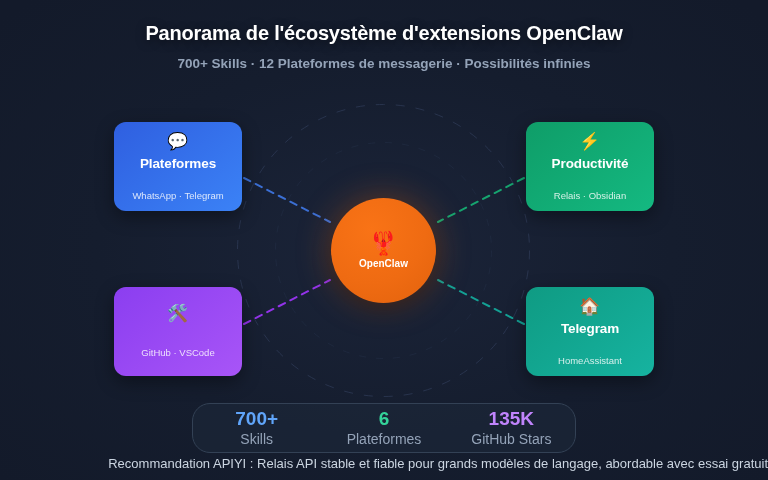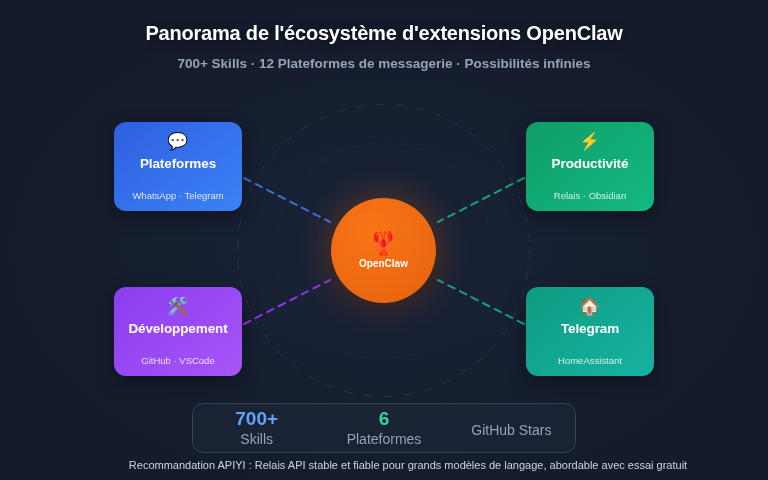--- a/index.html
+++ b/index.html
@@ -48,31 +48,31 @@
     background:radial-gradient(circle at 38% 30%, #f97316 0%, #ef6b12 55%, #e2620d 100%);
     display:flex; flex-direction:column; align-items:center; justify-content:center;
     box-shadow:0 0 34px rgba(249,115,22,.34), 0 6px 18px rgba(0,0,0,.4);
   }
   #hub .hub-icon { font-size:23px; line-height:1; margin-bottom:3px; }
   #hub .hub-label { font-size:10px; font-weight:bold; color:#fff; }
 
   
   #stats-bar {
     position:absolute; left:192px; top:403px; width:384px; height:50px;
-    border:1px solid #334155; border-radius:11px; background:rgba(30,41,59,.5);
+    border:1px solid #334155; border-radius:18px; background:rgba(30,41,59,.5);
     display:flex; align-items:center;
   }
   .stat { flex:1; text-align:center; }
   .stat .stat-value { font-size:19px; font-weight:bold; line-height:1.05; }
   .stat .stat-label { margin-top:3px; font-size:14px; color:#94a3b8; }
 
   
   #footer-note {
-    position:absolute; left:0; bottom:9px; width:768px; text-align:center;
-    font-size:11px; color:#cbd5e1;padding-left:48px;
+    position:absolute; left:0; bottom:9px; width:768px; text-align:right;
+    font-size:13px; color:#cbd5e1;padding-left:48px;
   }
 </style>
 </head>
 <body>
 
 <svg id="bg-svg" viewBox="0 0 768 480">
   <circle cx="383.5" cy="250.5" r="146" fill="none" stroke="#2b3752" stroke-width="1" stroke-dasharray="9 11" opacity="0.85"></circle>
   <circle cx="383.5" cy="250.5" r="108" fill="none" stroke="#242f47" stroke-width="1" stroke-dasharray="7 10" opacity="0.5"></circle>
 </svg>
 
@@ -95,21 +95,20 @@
 </div>
 
 <div class="card" id="card-productivity">
   <span class="card-icon">⚡</span>
   <span class="card-title">Productivité</span>
   <span class="card-sub">Relais · Obsidian</span>
 </div>
 
 <div class="card" id="card-development">
   <span class="card-icon">🛠️</span>
-  <span class="card-title">Développement</span>
   <span class="card-sub">GitHub · VSCode</span>
 </div>
 
 <div class="card" id="card-homeauto">
   <span class="card-icon">🏠</span>
   <span class="card-title">Telegram</span>
   <span class="card-sub">HomeAssistant</span>
 </div>
 
 <div id="hub">
@@ -120,17 +119,18 @@
 <div id="stats-bar">
   <div class="stat">
     <div class="stat-value" id="stat-v-0" style="color: rgb(96, 165, 250);">700+</div>
     <div class="stat-label">Skills</div>
   </div>
   <div class="stat">
     <div class="stat-value" id="stat-v-1" style="color: rgb(52, 211, 153);">6</div>
     <div class="stat-label">Plateformes</div>
   </div>
   <div class="stat">
+    <div class="stat-value" id="stat-v-2" style="color: rgb(192, 132, 252);">135K</div>
     <div class="stat-label">GitHub Stars</div>
   </div>
 </div>
 
 <div id="footer-note">Recommandation APIYI : Relais API stable et fiable pour grands modèles de langage, abordable avec essai gratuit</div>
 
 </body></html>

